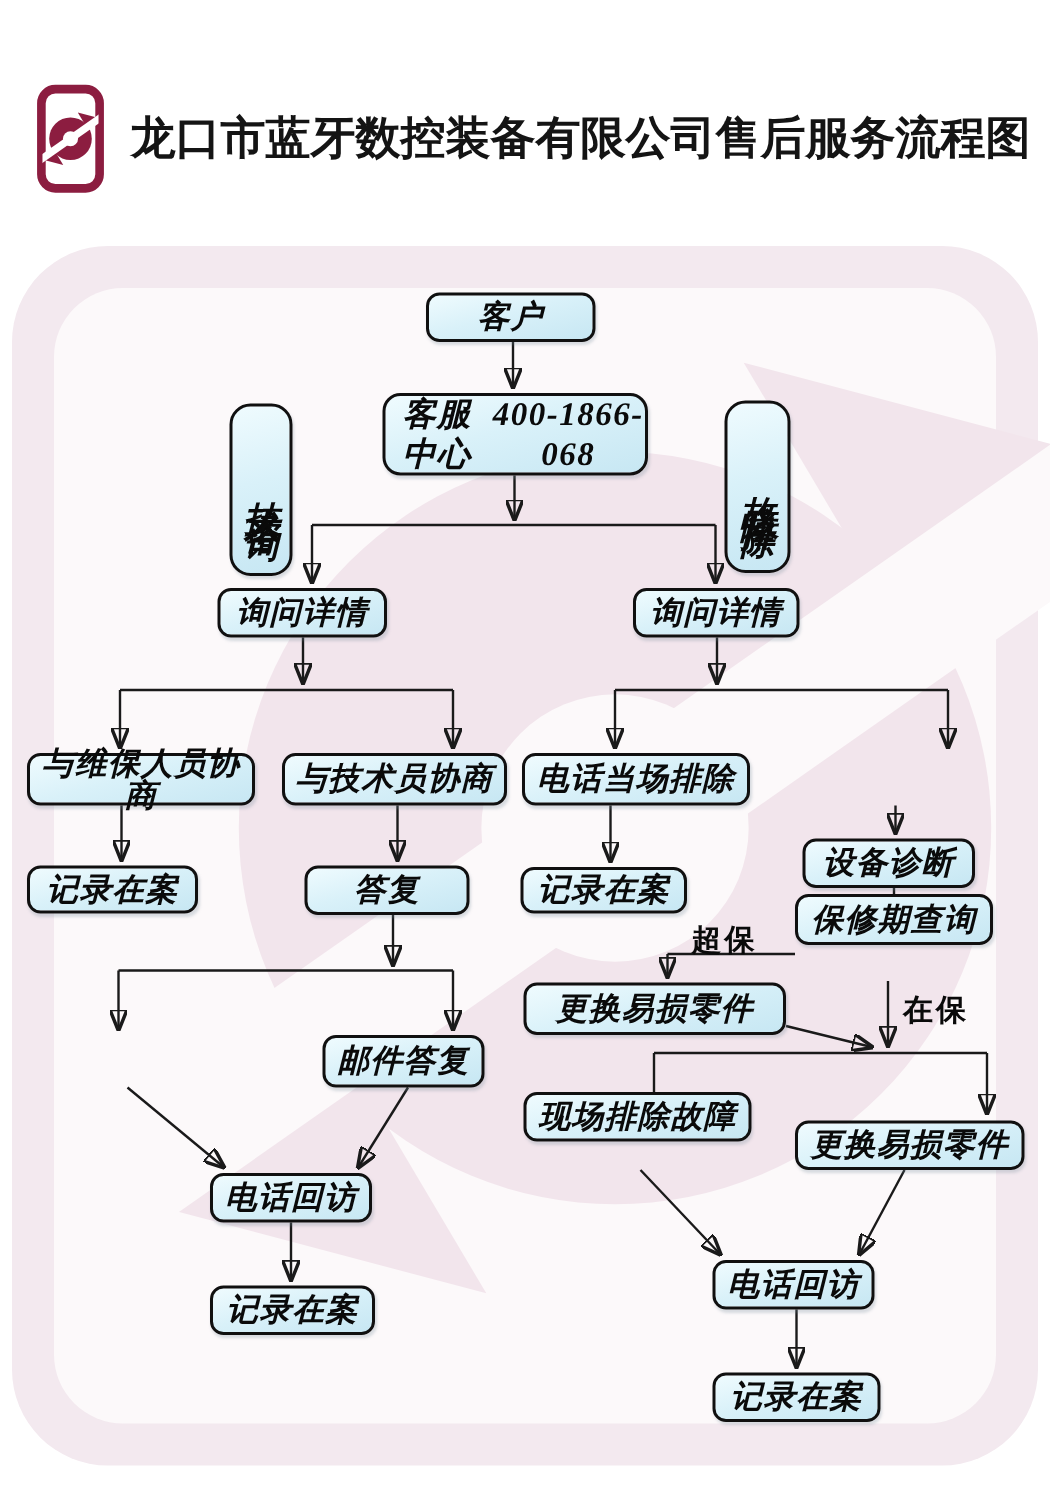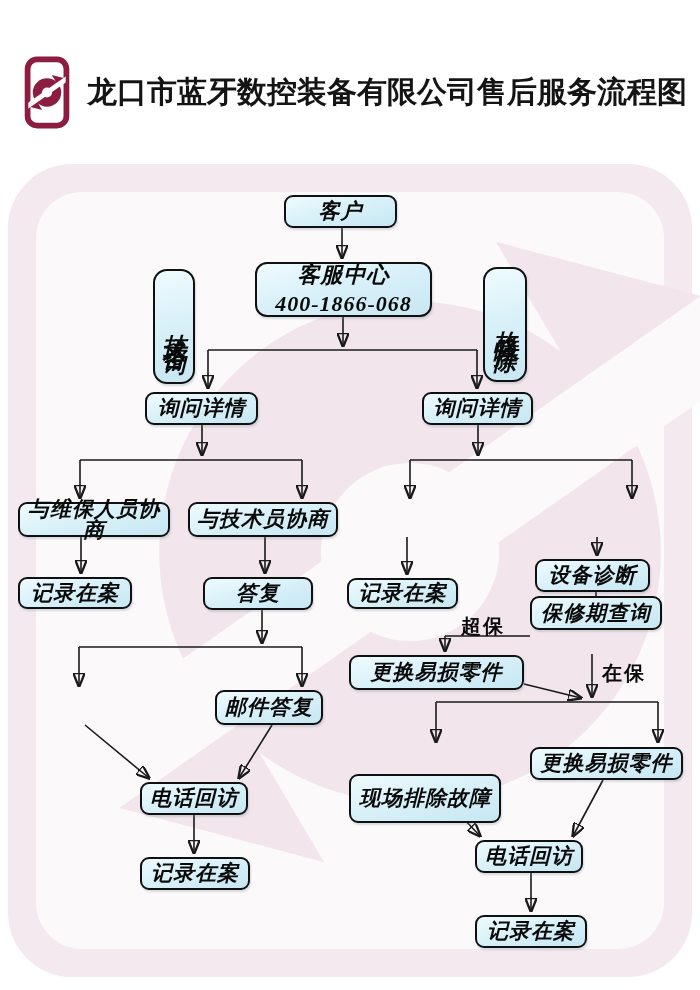--- a/index.html
+++ b/index.html
@@ -14,21 +14,21 @@
   
   .bg-svg,.edge-svg{position:absolute;left:0;top:0;width:700px;height:990px;pointer-events:none;}
   .edge-svg line, .edge-svg path{stroke:#1a1a1a;stroke-width:1.6;fill:none;}
 
   
   .node{position:absolute;box-sizing:border-box;border:2px solid #101010;border-radius:9px;
         background:linear-gradient(165deg,#effbfe 0%,#d9f1f9 45%,#c7e7f3 100%);
         display:flex;align-items:center;justify-content:center;text-align:center;
         font-weight:bold;font-size:21px;color:#0a0a0a;letter-spacing:1px;line-height:1;
         box-shadow:1px 2px 2px rgba(120,140,155,.28);font-style:italic;}
-  .node.big{flex-direction:column;border-radius:12px;font-size:22px;line-height:1.2;gap:2px;}
+  .node.big{flex-direction:row;border-radius:12px;font-size:22px;line-height:1.2;gap:2px;}
   .node.vertical{writing-mode:vertical-rl;text-orientation:upright;border-radius:14px;
                  font-size:23px;letter-spacing:6px;}
   .edge-label{position:absolute;font-weight:bold;font-size:20px;color:#0a0a0a;letter-spacing:2px;}
 </style>
 </head>
 <body>
 
 <div class="page">
 
   <svg width="0" height="0" style="position:absolute" aria-hidden="true">
@@ -127,31 +127,32 @@
 
   <div class="node" style="left:203px;top:535px;width:110px;height:33px">答复</div>
 
 
   <div class="node" style="left:215px;top:648px;width:108px;height:35px">邮件答复</div>
 
   <div class="node" style="left:140px;top:740px;width:108px;height:33px">电话回访</div>
 
   <div class="node" style="left:140px;top:815px;width:110px;height:33px">记录在案</div>
 
+  <div class="node" style="left:348px;top:460px;width:152px;height:35px">电话当场排除</div>
 
 
   <div class="node" style="left:347px;top:536px;width:111px;height:31px">记录在案</div>
 
   <div class="node" style="left:535px;top:517px;width:115px;height:33px">设备诊断</div>
 
   <div class="node" style="left:530px;top:554px;width:132px;height:34px">保修期查询</div>
 
   <div class="node" style="left:349px;top:613px;width:175px;height:35px">更换易损零件</div>
 
-  <div class="node" style="left:349px;top:732px;width:152px;height:49px">现场排除故障</div>
+  <div class="node" style="left:349px;top:686px;width:152px;height:33px">现场排除故障</div>
 
   <div class="node" style="left:530px;top:705px;width:153px;height:33px">更换易损零件</div>
 
   <div class="node" style="left:475px;top:798px;width:108px;height:33px">电话回访</div>
 
   <div class="node" style="left:475px;top:873px;width:112px;height:33px">记录在案</div>
 
   <div class="edge-label" style="left:461px;top:571px">超保</div>
   <div class="edge-label" style="left:602px;top:618px">在保</div>
 

